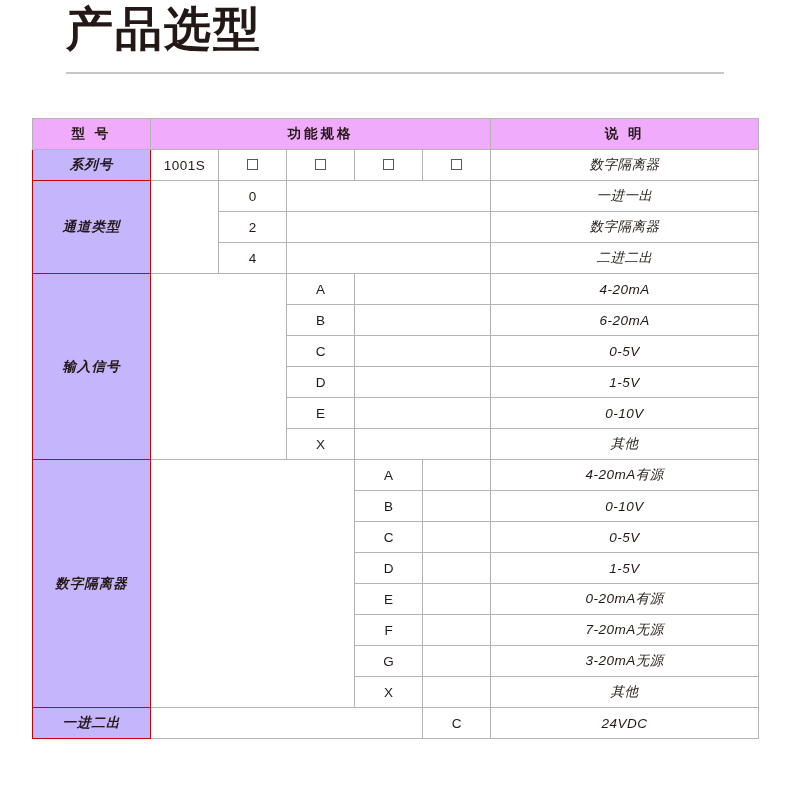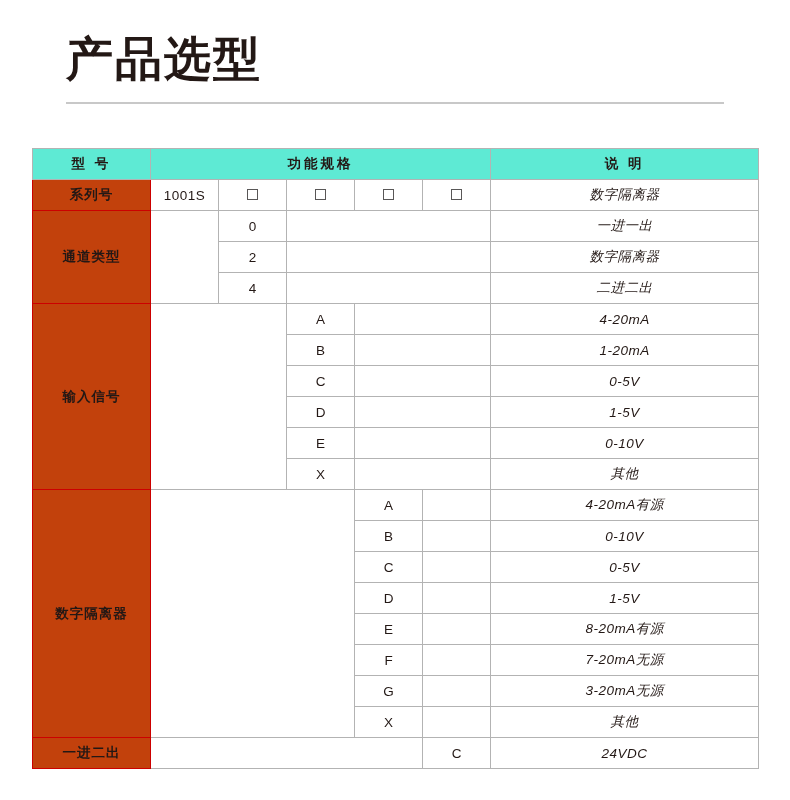--- a/index.html
+++ b/index.html
@@ -14,21 +14,21 @@
     color: #231815;
     overflow: hidden;
   }
   .page {
     position: relative;
     width: 790px;
     height: 800px;
     box-sizing: border-box;
   }
   .title-block {
-    padding: 32px 0 0 66px;
+    padding: 2px 0 0 66px;
   }
   .page-title {
     font-size: 47px;
     line-height: 1.15;
     font-weight: bold;
     letter-spacing: 2px;
     color: #231815;
     margin: 0;
   }
   .title-rule {
@@ -47,35 +47,36 @@
   table.spec td {
     border: 1px solid #b3b3b3;
     text-align: center;
     vertical-align: middle;
     font-size: 13.5px;
     color: #231815;
     height: 30px;
     padding: 0;
   }
   .hdr td {
-    background: #5eead4;
+    background: #f0abfc;
     color: #ffffff;
     font-weight: bold;
     font-size: 15px;
     height: 36px;
     border: 1px solid #cc0000;
     letter-spacing: 3px;
   }
   .rowhdr {
-    background: #c2410c;
+    background: #c4b5fd;
     color: #ffffff;
     font-weight: bold;
     font-size: 14px;
     letter-spacing: 1px;
     border: 1px solid #cc0000 !important;
+    font-style: italic;
   }
   .model-cell {
     font-size: 13px;
     letter-spacing: 0.5px;
   }
   .box {
     display: inline-block;
     width: 11px;
     height: 11px;
     border: 1px solid #595757;
@@ -150,21 +151,21 @@
         <tr>
           <td class="rowhdr" rowspan="6">输入信号</td>
           <td colspan="2" rowspan="6"></td>
           <td class="code">A</td>
           <td colspan="2"></td>
           <td class="desc">4-20mA</td>
         </tr>
         <tr>
           <td class="code">B</td>
           <td colspan="2"></td>
-          <td class="desc">1-20mA</td>
+          <td class="desc">6-20mA</td>
         </tr>
         <tr>
           <td class="code">C</td>
           <td colspan="2"></td>
           <td class="desc">0-5V</td>
         </tr>
         <tr>
           <td class="code">D</td>
           <td colspan="2"></td>
           <td class="desc">1-5V</td>
@@ -198,21 +199,21 @@
           <td class="desc">0-5V</td>
         </tr>
         <tr>
           <td class="code">D</td>
           <td></td>
           <td class="desc">1-5V</td>
         </tr>
         <tr>
           <td class="code">E</td>
           <td></td>
-          <td class="desc">8-20mA有源</td>
+          <td class="desc">0-20mA有源</td>
         </tr>
         <tr>
           <td class="code">F</td>
           <td></td>
           <td class="desc">7-20mA无源</td>
         </tr>
         <tr>
           <td class="code">G</td>
           <td></td>
           <td class="desc">3-20mA无源</td>

